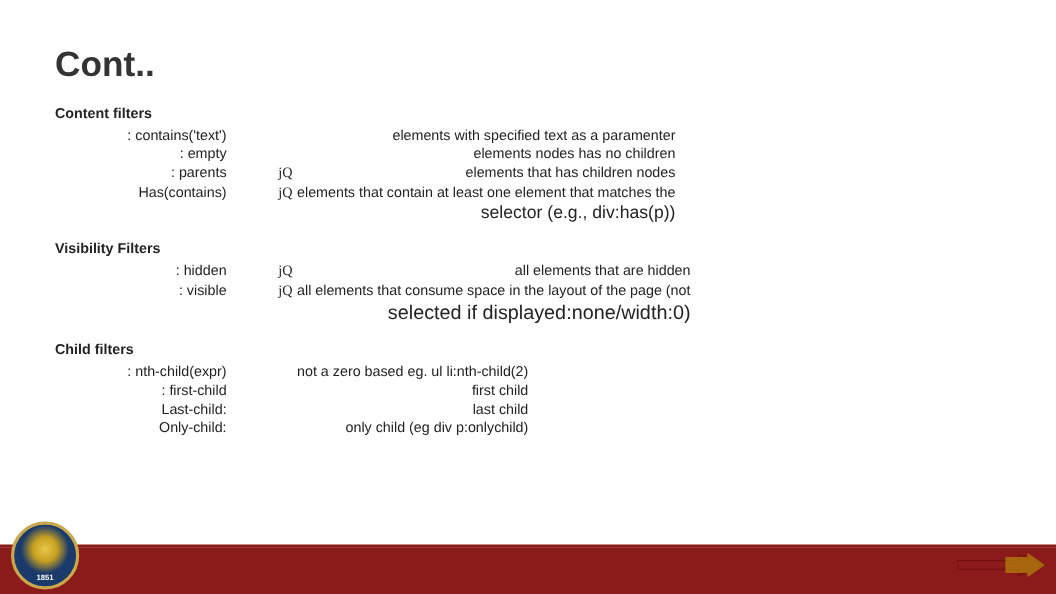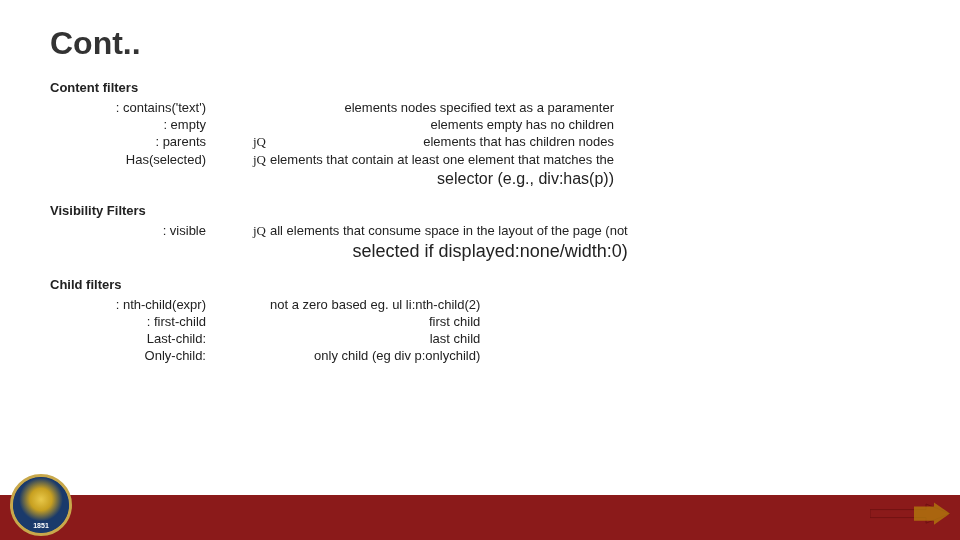--- a/index.html
+++ b/index.html
@@ -11,21 +11,21 @@
       font-size: 13px;
       color: #222;
       overflow: hidden;
       position: relative;
     }
 
     .slide-container {
       width: 960px;
       height: 540px;
       position: relative;
-      padding: 25px 50px 60px 50px;
+      padding: 40px 50px 60px 50px;
     }
 
     .title {
       font-size: 32px;
       font-weight: bold;
       color: #333;
       margin-bottom: 18px;
     }
 
     .section-heading {
@@ -120,46 +120,51 @@
 <div class="slide-container">
 
   <div class="title">Cont..</div>
 
   <div class="section-heading">Content filters</div>
   <table class="content-table">
     <tbody>
       <tr>
         <td class="col-selector">: contains('text')</td>
         <td class="col-jq"></td>
-        <td class="col-desc">elements nodes specified text as a paramenter</td>
+        <td class="col-desc">elements with specified text as a paramenter</td>
       </tr>
       <tr>
         <td class="col-selector">: empty</td>
         <td class="col-jq"></td>
-        <td class="col-desc">elements empty has no children</td>
+        <td class="col-desc">elements nodes has no children</td>
       </tr>
       <tr>
         <td class="col-selector">: parents</td>
         <td class="col-jq">jQ</td>
         <td class="col-desc">elements that has children nodes</td>
       </tr>
       <tr>
-        <td class="col-selector">Has(selected)</td>
+        <td class="col-selector">Has(contains)</td>
         <td class="col-jq">jQ</td>
         <td class="col-desc">elements that contain at least one element that matches the</td>
       </tr>
       <tr>
         <td colspan="3" style="padding-left:170px; font-size:16px;">selector (e.g., div:has(p))</td>
       </tr>
     </tbody>
   </table>
 
   <div class="section-heading">Visibility Filters</div>
   <table class="content-table">
     <tbody>
+      <tr>
+        <td class="col-selector">: hidden</td>
+        <td class="col-jq">jQ</td>
+        <td class="col-desc">all elements that are hidden</td>
+      </tr>
       <tr>
         <td class="col-selector">: visible</td>
         <td class="col-jq">jQ</td>
         <td class="col-desc">all elements that consume space in the layout of the page (not</td>
       </tr>
       <tr>
         <td colspan="3" style="padding-left:170px; font-size:18px;">selected if displayed:none/width:0)</td>
       </tr>
     </tbody>
   </table>

